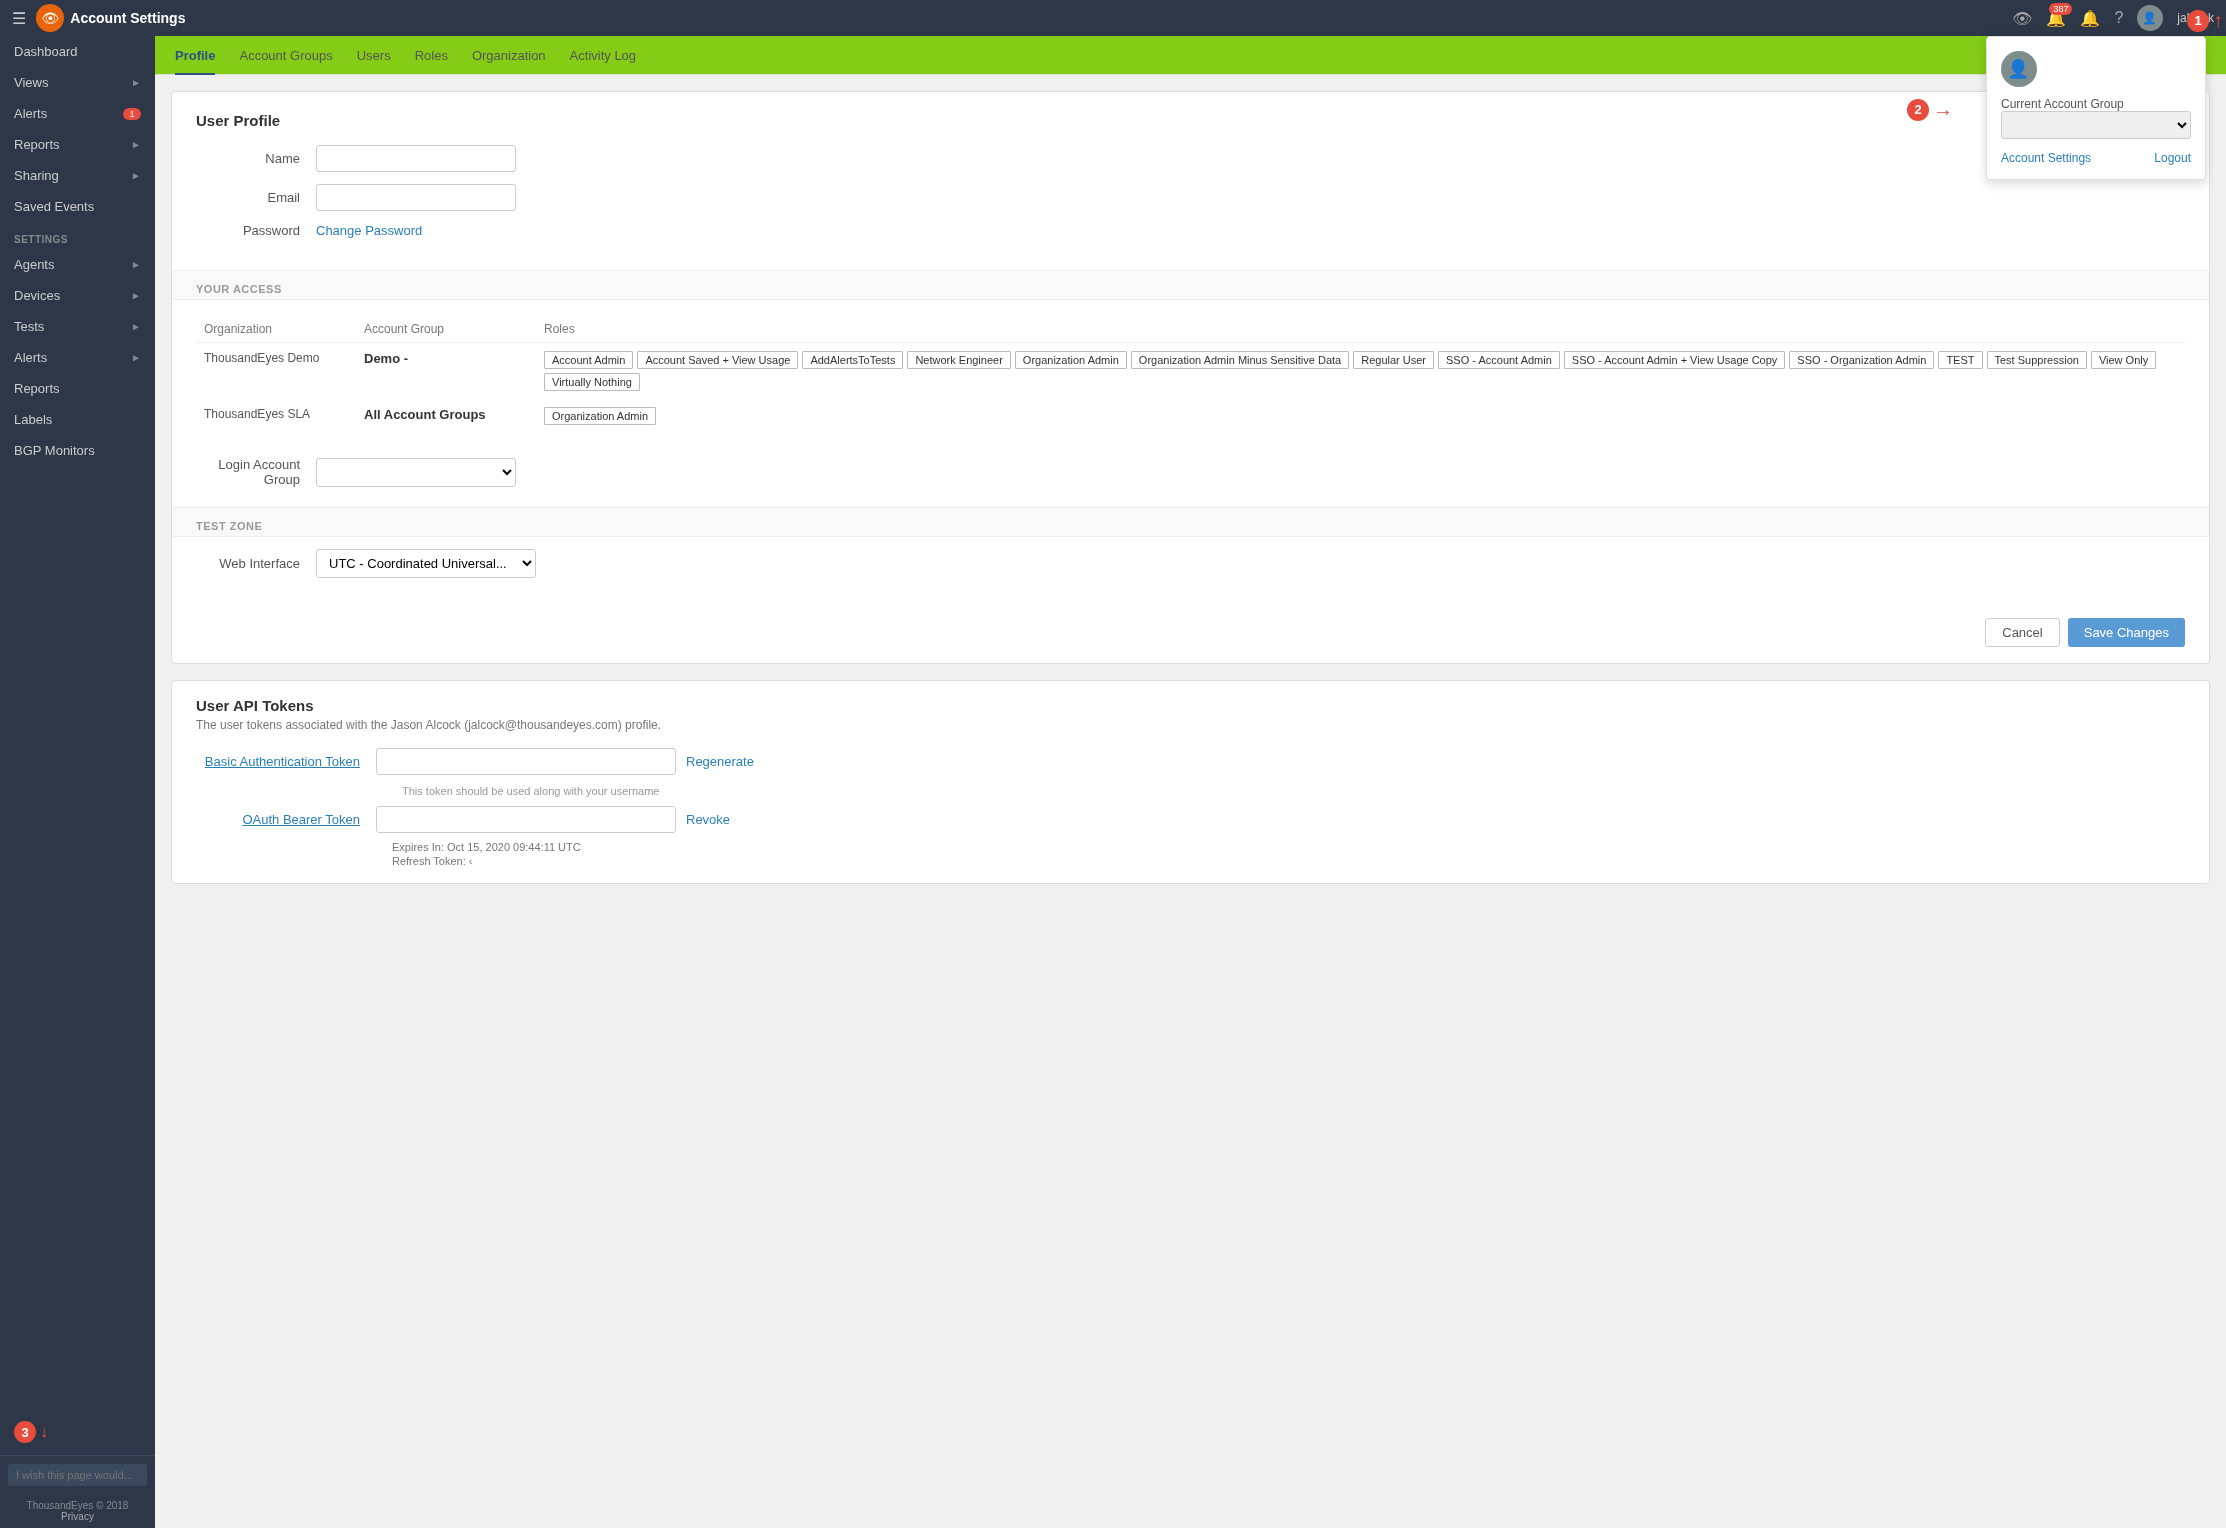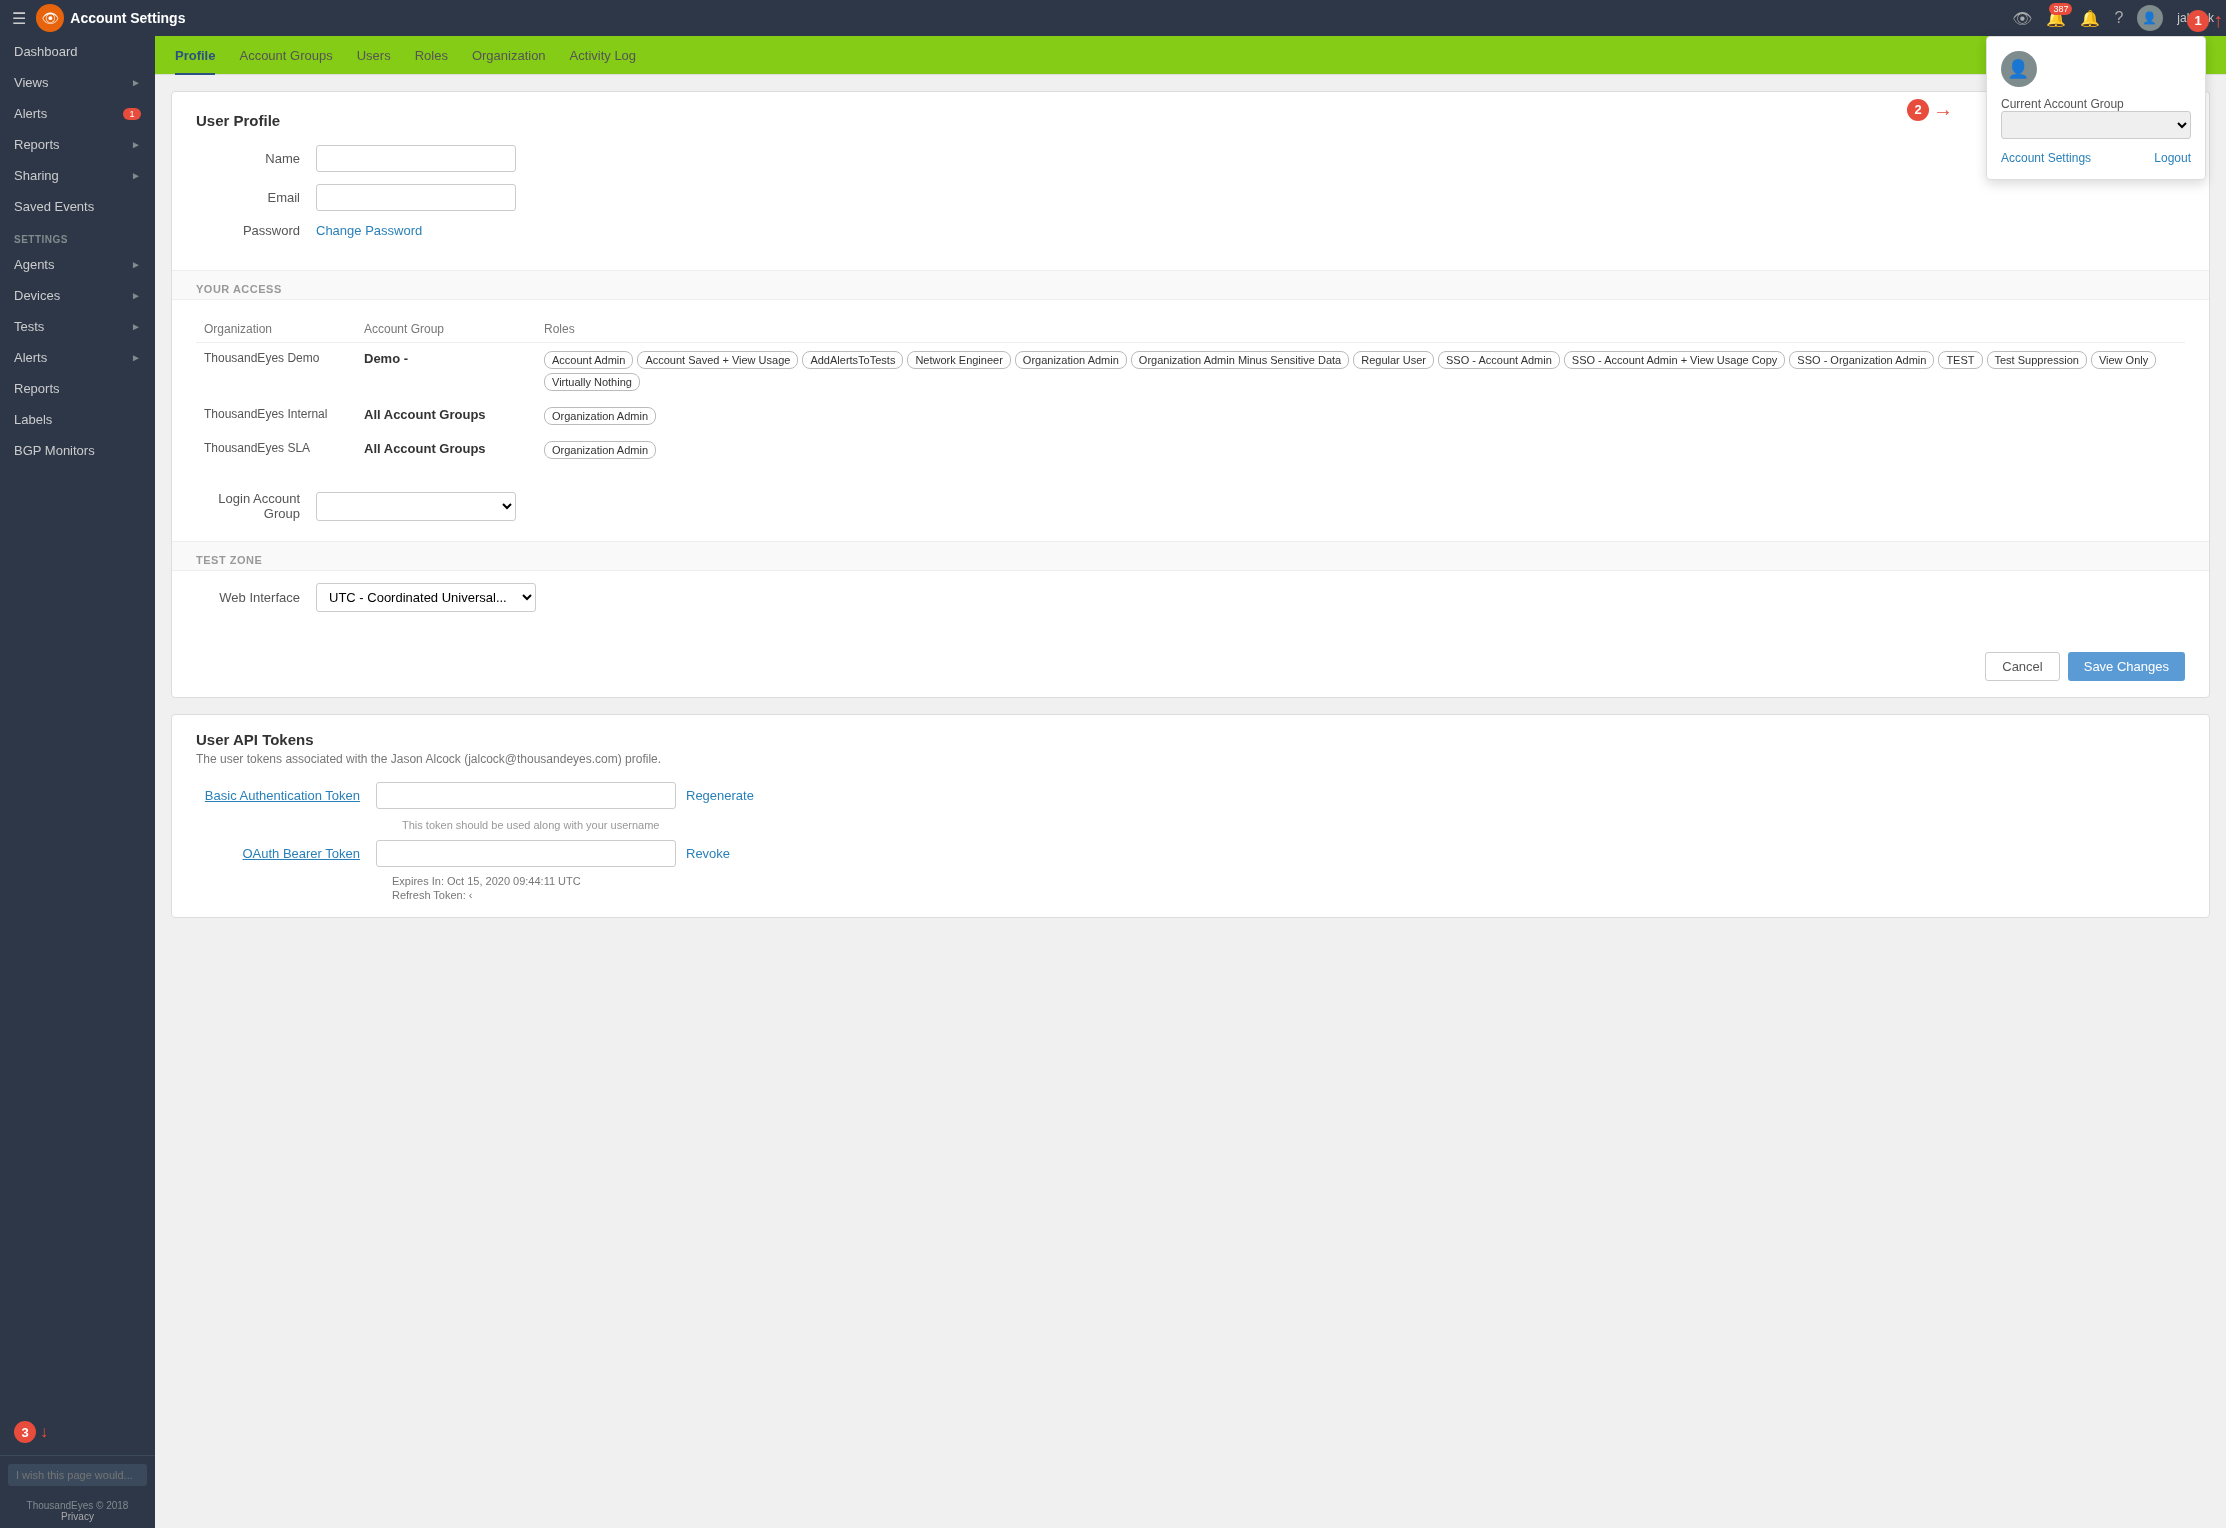--- a/index.html
+++ b/index.html
@@ -97,21 +97,21 @@
 
     
     .access-section { padding: 16px 24px; }
     .access-table { width: 100%; border-collapse: collapse; }
     .access-table th { text-align: left; font-size: 12px; color: #777; font-weight: normal; padding: 6px 8px; border-bottom: 1px solid #eee; }
     .access-table td { padding: 8px 8px; vertical-align: top; font-size: 13px; }
     .access-table .org-name { color: #555; font-size: 12px; }
     .access-table .account-group { font-weight: bold; color: #333; }
     .role-tags { display: flex; flex-wrap: wrap; gap: 4px; }
     .role-tag {
-      border: 1px solid #bbb; border-radius: 8px; padding: 2px 7px;
+      border: 1px solid #bbb; border-radius: 1px; padding: 2px 7px;
       font-size: 11px; color: #333; white-space: nowrap; background: white;
     }
 
     
     .form-select {
       border: 1px solid #ccc; border-radius: 3px; padding: 5px 8px;
       width: 200px; font-size: 13px; background: white; cursor: pointer;
     }
 
     
@@ -348,29 +348,20 @@
                     <span class="role-tag">SSO - Account Admin + View Usage Copy</span>
                     <span class="role-tag">SSO - Organization Admin</span>
                     <span class="role-tag">TEST</span>
                     <span class="role-tag">Test Suppression</span>
                     <span class="role-tag">View Only</span>
                     <span class="role-tag">Virtually Nothing</span>
                   </div>
                 </td>
               </tr>
               <tr>
-                <td class="org-name">ThousandEyes Internal</td>
-                <td class="account-group">All Account Groups</td>
-                <td>
-                  <div class="role-tags">
-                    <span class="role-tag">Organization Admin</span>
-                  </div>
-                </td>
-              </tr>
-              <tr>
                 <td class="org-name">ThousandEyes SLA</td>
                 <td class="account-group">All Account Groups</td>
                 <td>
                   <div class="role-tags">
                     <span class="role-tag">Organization Admin</span>
                   </div>
                 </td>
               </tr>
             </tbody>
         </table>

